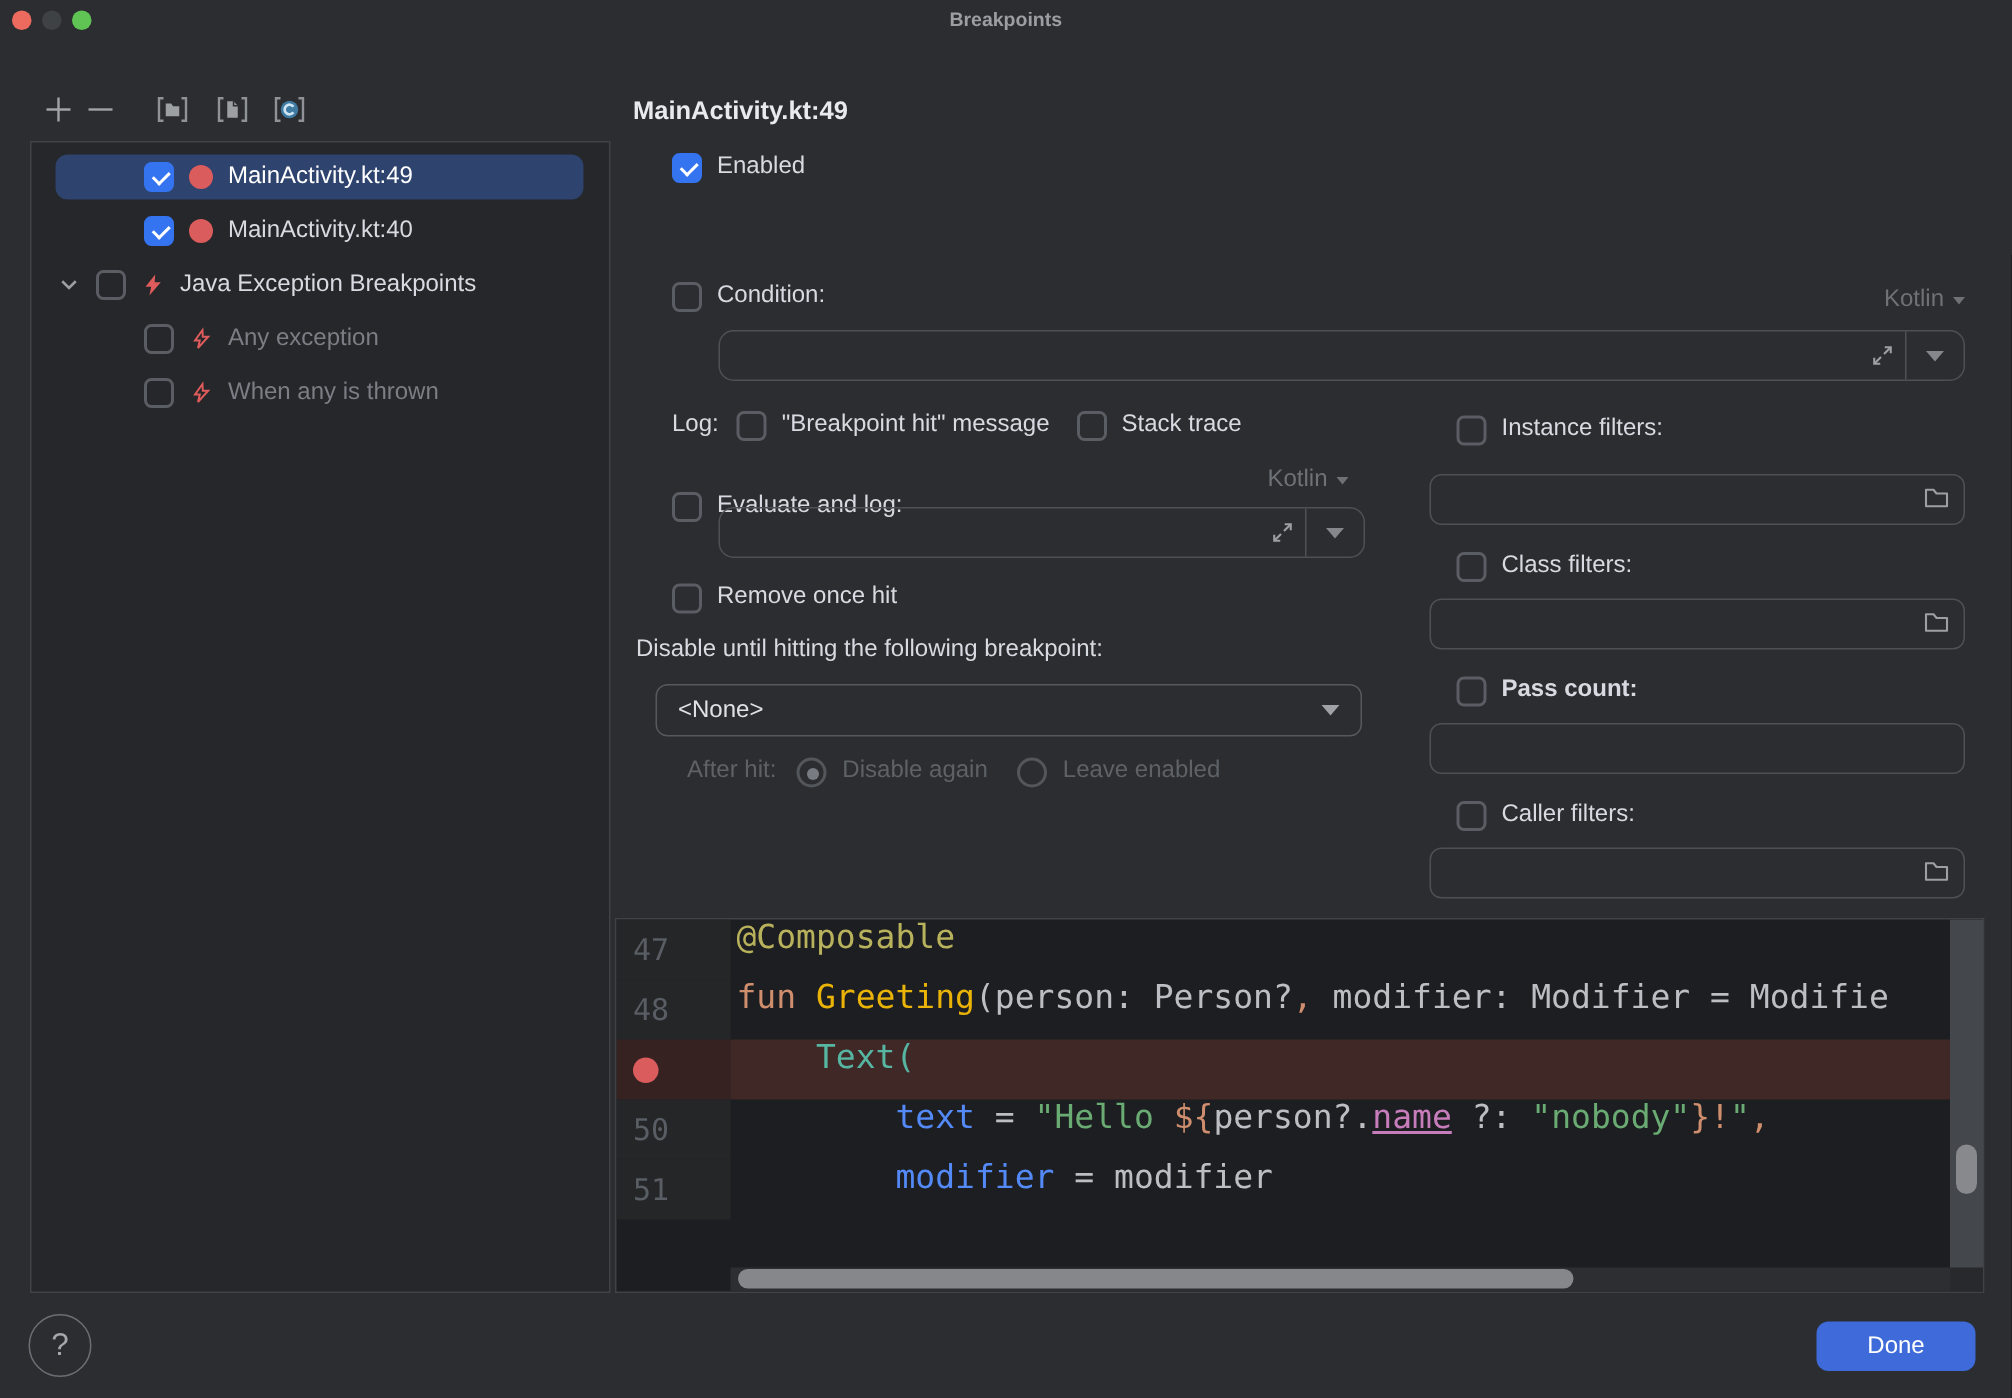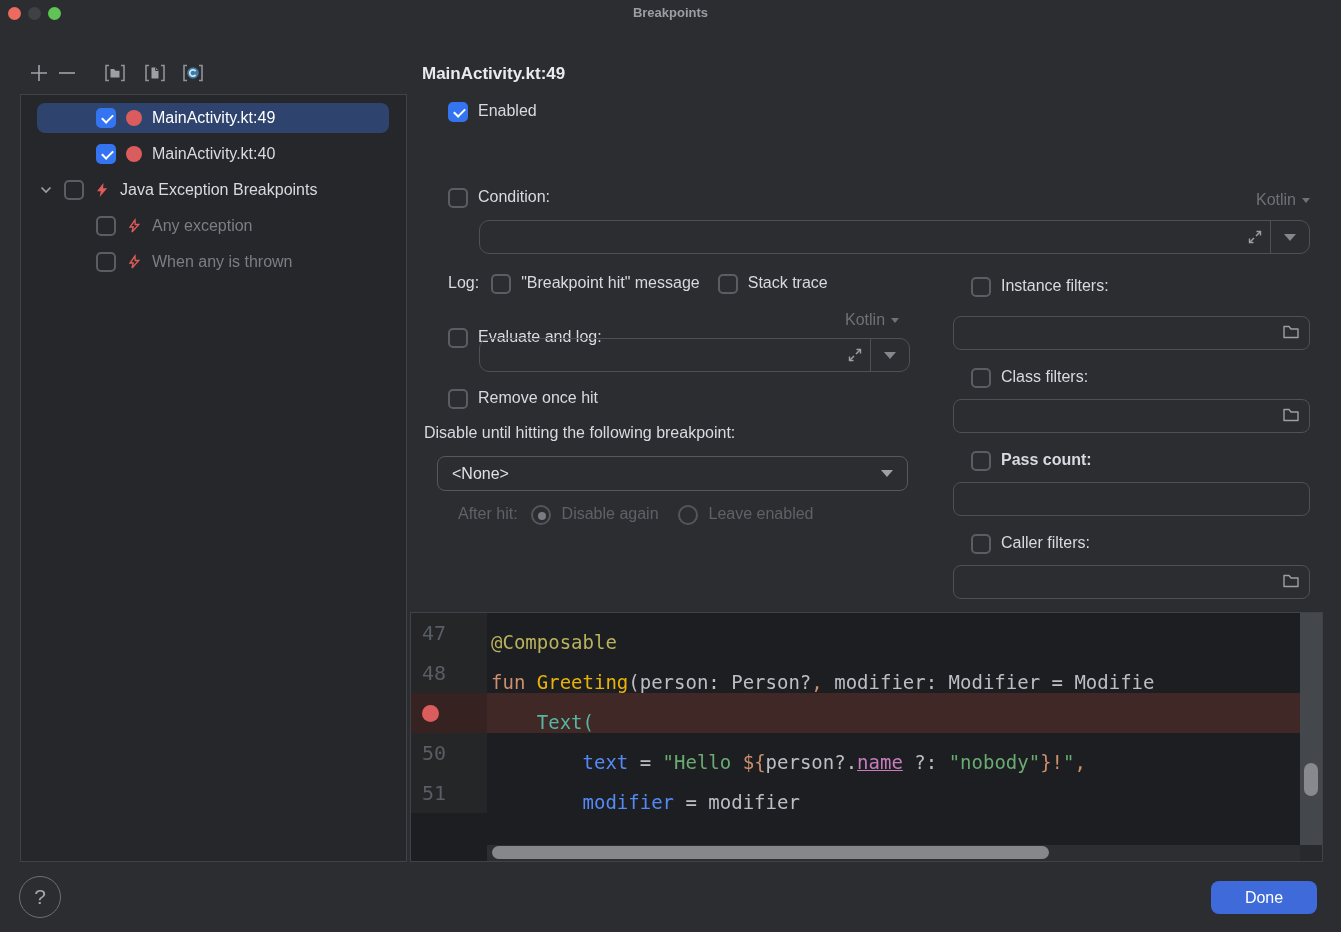--- a/index.html
+++ b/index.html
@@ -64,22 +64,22 @@
   .ffield{position:absolute;border:1px solid #4d5055;border-radius:8px;box-sizing:border-box;}
   .ffolder{position:absolute;right:9px;top:7px;width:18px;height:16px;}
   
   .codepanel{position:absolute;left:410px;top:612px;width:913px;height:250px;
     background:#1d1e21;border:1px solid #3f4246;box-sizing:border-box;overflow:hidden;
     font-family:"DejaVu Sans Mono",monospace;}
   .clines{position:absolute;left:0;top:0;right:22px;height:269px;overflow:hidden;}
   .cline{display:flex;height:40px;align-items:center;white-space:pre;}
   .gut{width:76px;flex:none;align-self:stretch;background:#242628;color:#595d64;
     font-size:20px;display:flex;align-items:center;padding-left:11px;box-sizing:border-box;}
-  .ctext{flex:1;font-size:19px;padding-left:4px;overflow:hidden;align-self:stretch;
-    display:flex;align-items:flex-end;}
+  .ctext{flex:1;font-size:22px;padding-left:4px;overflow:hidden;align-self:stretch;
+    display:flex;align-items:flex-start;}
   .cline.bp .gut{background:#372222;}
   .cline.bp .ctext{background:#402827;}
   .gutdot{width:17px;height:17px;border-radius:50%;background:#db5c5c;}
   .tk-ann{color:#b9b25c;} .tk-kw{color:#cf8e6d;} .tk-fn{color:#eab308;}
   .tk-plain{color:#bcbec4;} .tk-teal{color:#56b6a2;} .tk-str{color:#6aab73;}
   .tk-prop{color:#c77dbb;text-decoration:underline;} .tk-blue{color:#548af7;}
   .vtrack{position:absolute;right:0;top:0;width:22px;height:233px;background:#44474c;}
   .vthumb{position:absolute;left:4px;top:150px;width:14px;height:33px;background:#87898c;border-radius:7px;}
   .hstrip{position:absolute;left:76px;right:22px;bottom:0;height:16px;background:#2c2e31;}
   .hthumb{position:absolute;left:5px;top:1px;width:557px;height:13px;background:#85878b;border-radius:7px;}

